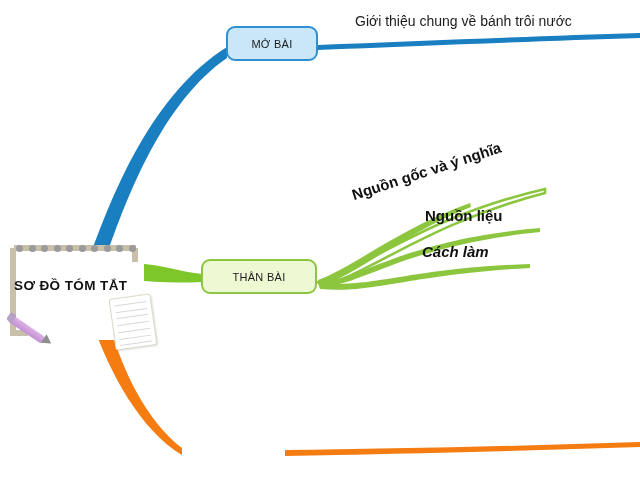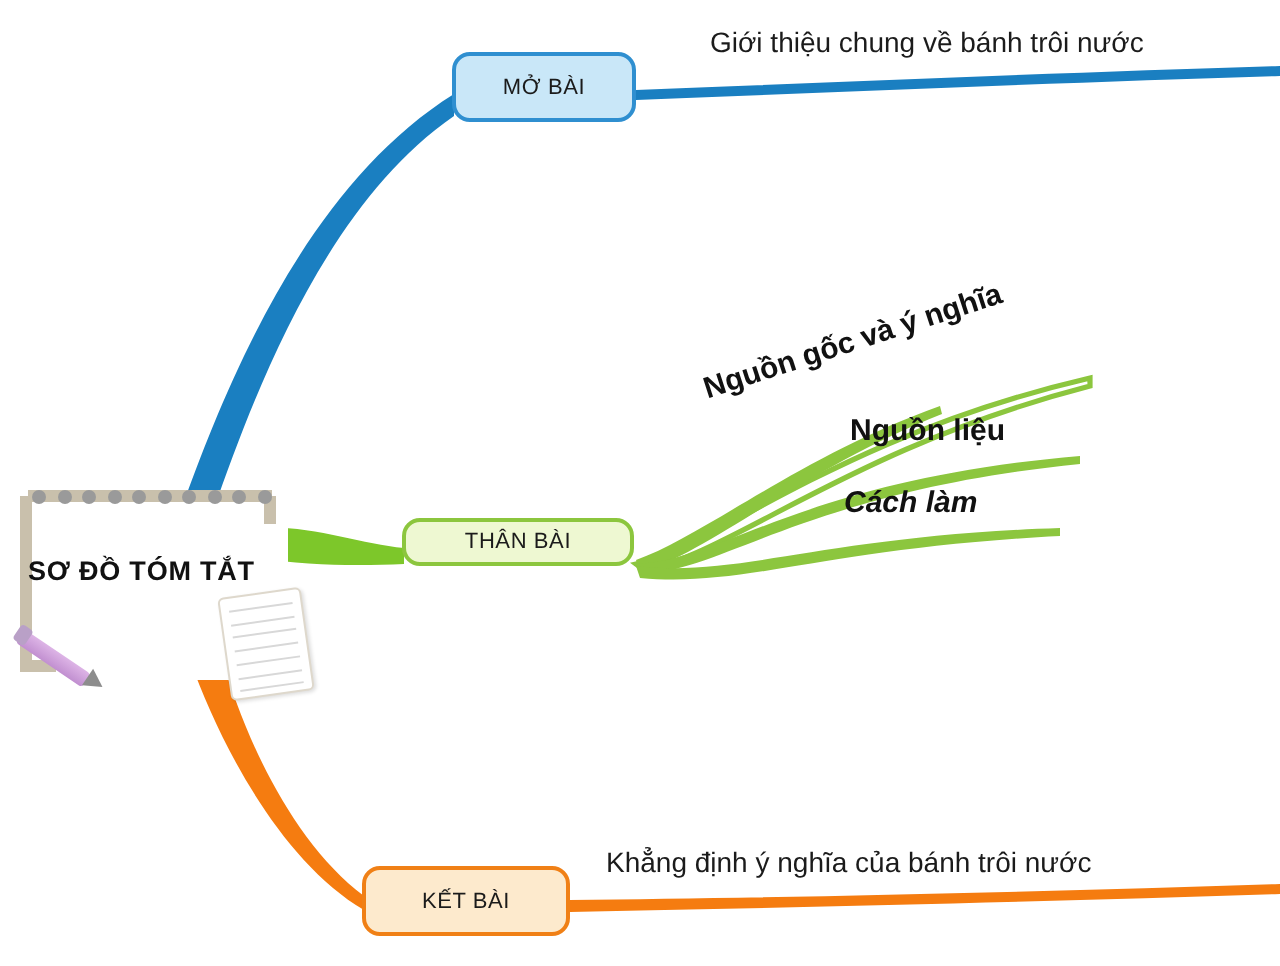--- a/index.html
+++ b/index.html
@@ -168,21 +168,21 @@
     top: 26px;
     width: 92px;
     height: 35px;
     background: #c9e7f8;
     border-color: #2f8fd0;
   }
   #node-than-bai {
     left: 201px;
     top: 259px;
     width: 116px;
-    height: 24px;
+    height: 35px;
     background: #eef8d2;
     border-color: #8cc63e;
   }
   #node-ket-bai {
     left: 181px;
     top: 433px;
     width: 104px;
     height: 35px;
     background: #fdeacd;
     border-color: #f08016;
@@ -273,25 +273,23 @@
       <span></span>
     <span></span>
       <span></span>
       <span></span>
   </div>
 
   <div class="node" id="node-mo-bai">MỞ BÀI</div>
 
   <div class="node" id="node-than-bai">THÂN BÀI</div>
 
-  <div class="node" id="node-ket-bai">KẾT BÀI</div>
 
   <div class="caption" id="caption-mo-bai">Giới thiệu chung về bánh trôi nước</div>
 
-  <div class="caption" id="caption-ket-bai">Khẳng định ý nghĩa của bánh trôi nước</div>
 
   <div class="sub-caption" id="sub-caption-1">Nguồn gốc và ý nghĩa</div>
 
   <div class="sub-caption" id="sub-caption-2">Nguồn liệu</div>
 
   <div class="sub-caption" id="sub-caption-3">Cách làm</div>
 
 </div>
 
 </body></html>

